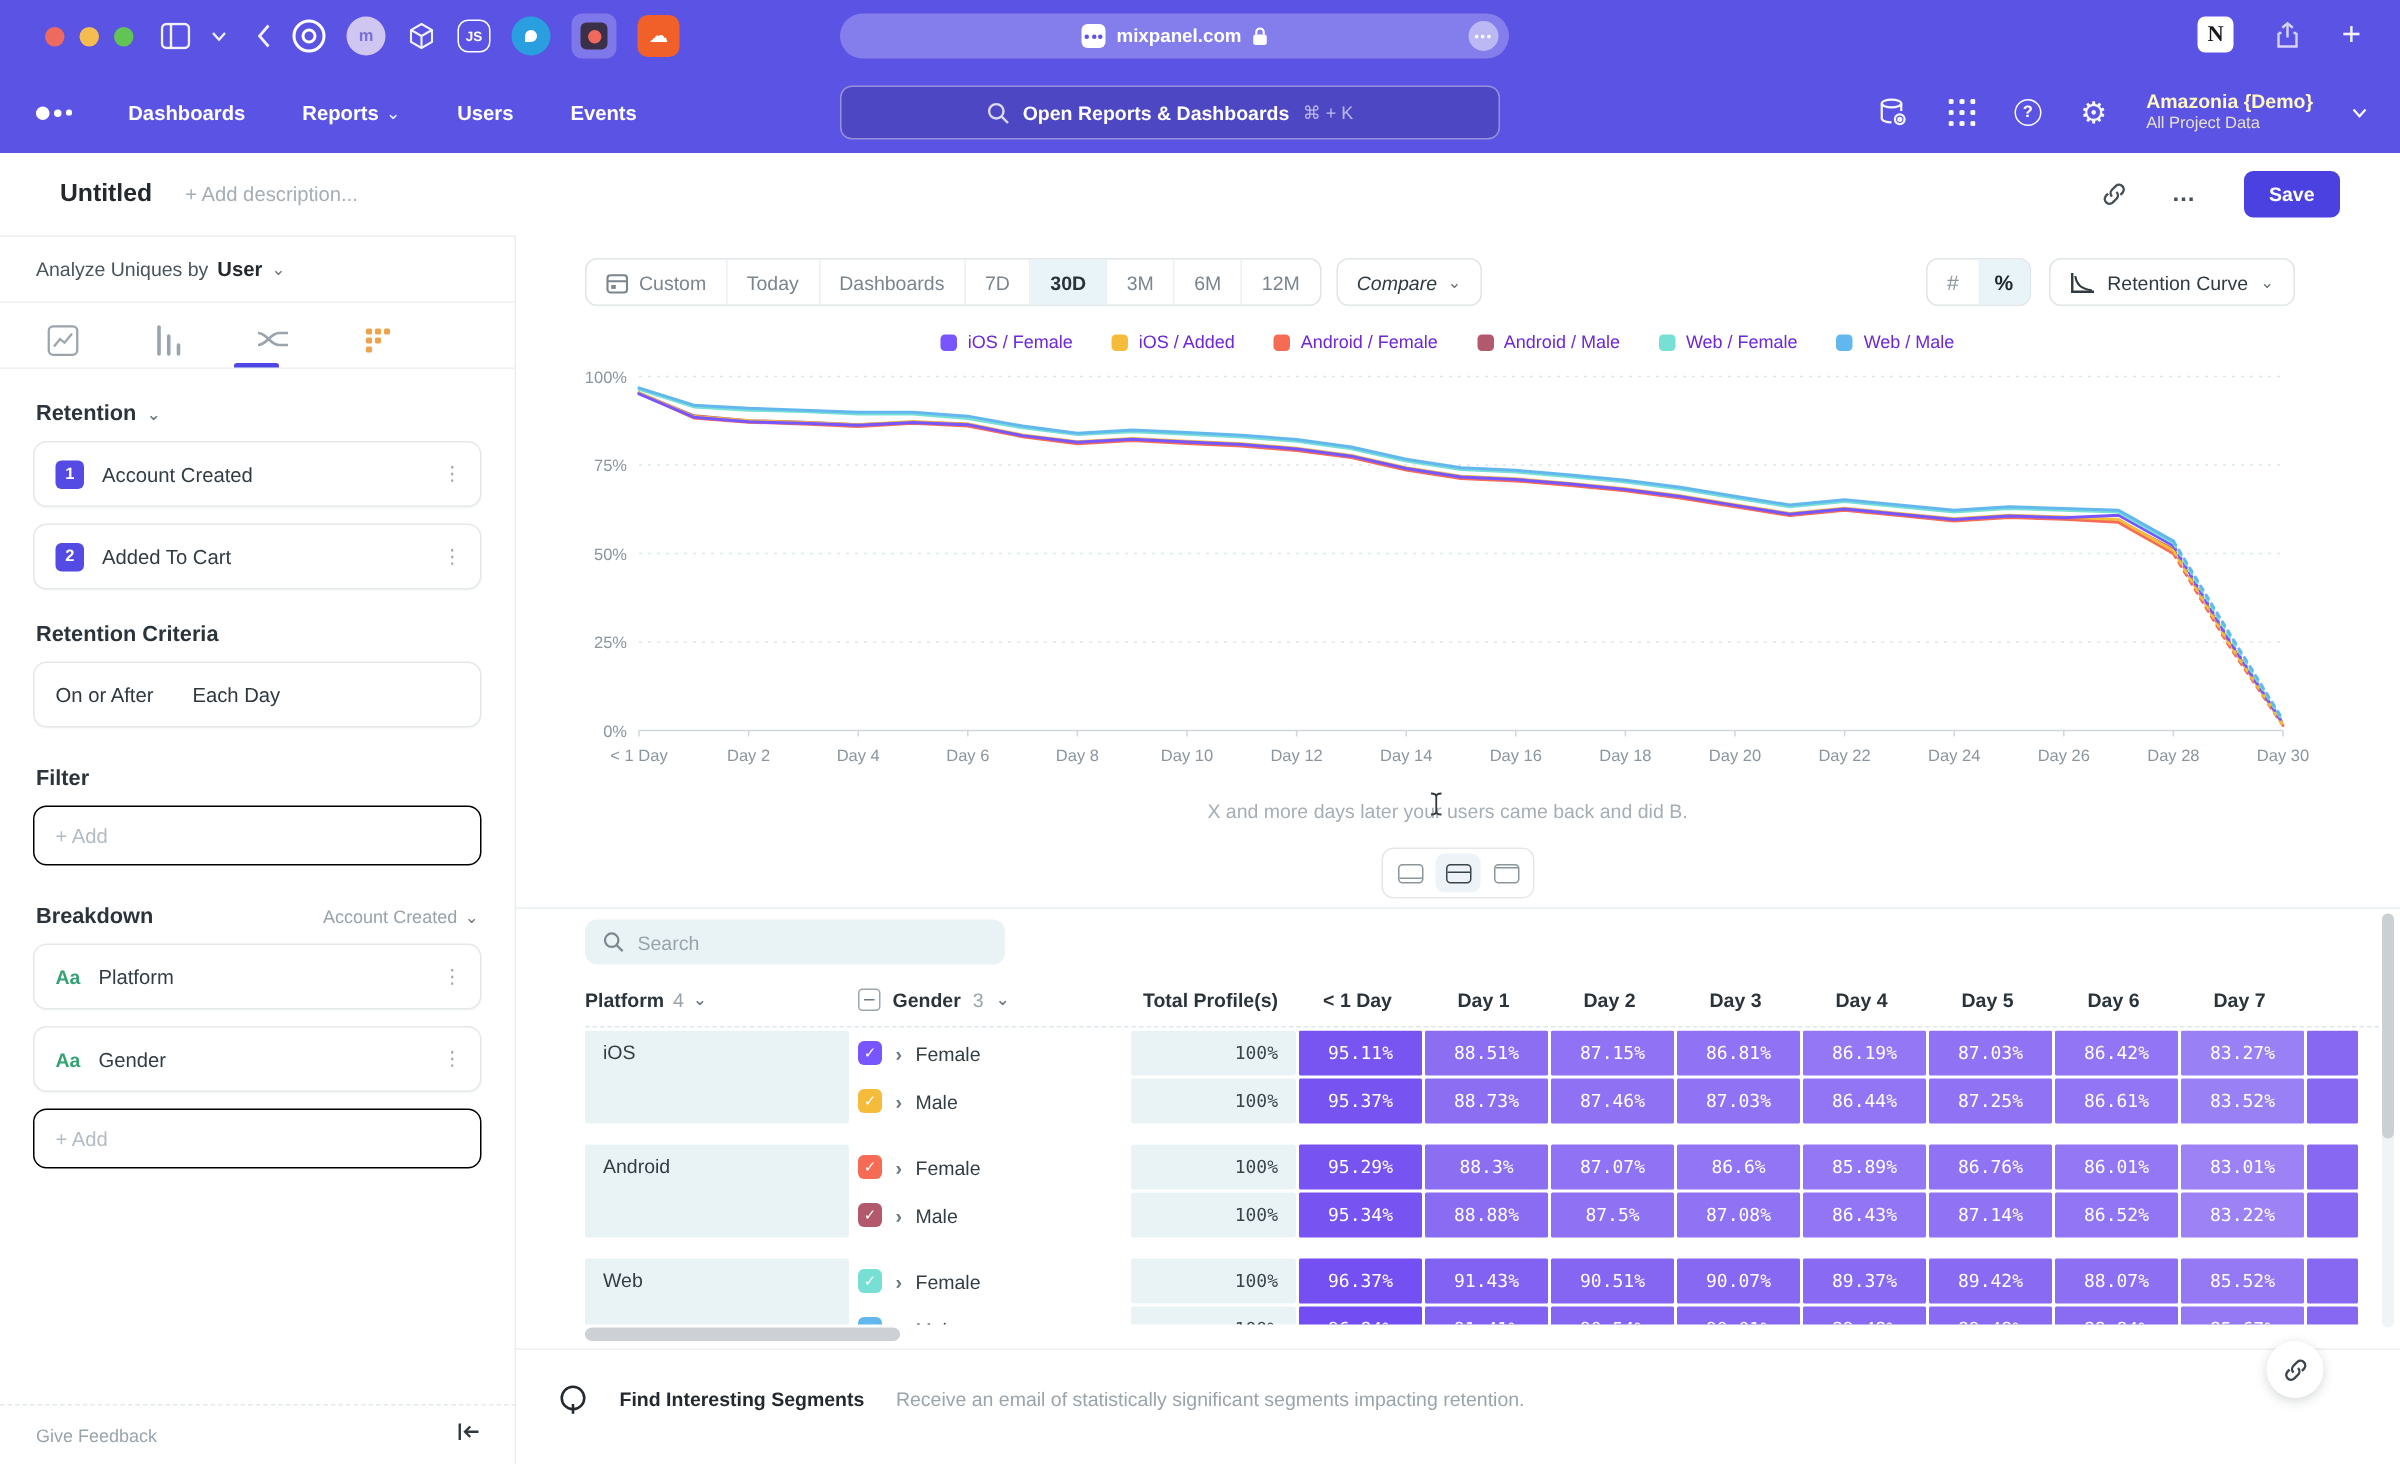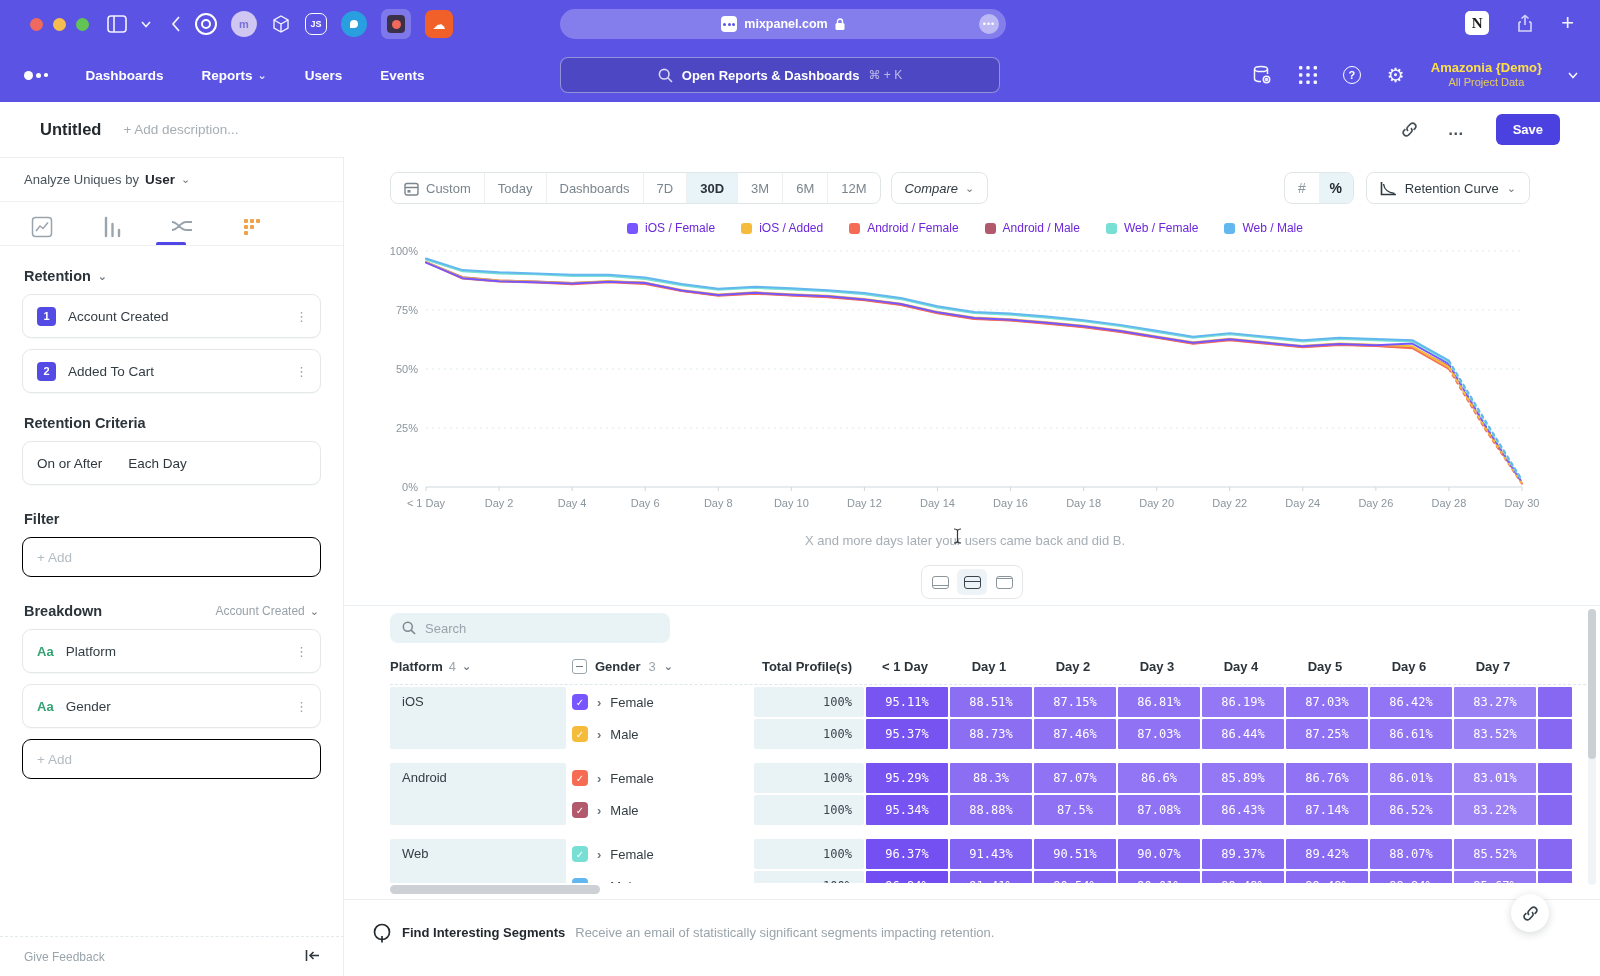--- a/index.html
+++ b/index.html
@@ -31,21 +31,21 @@
   .mp-logo i { background:#fff; border-radius:50%; display:block; }
   .mp-logo i:nth-child(1){width:9px;height:9px;} .mp-logo i:nth-child(2){width:5px;height:5px;} .mp-logo i:nth-child(3){width:3.5px;height:3.5px;}
   .nav-items { display:flex; align-items:center; gap:38px; margin-left:38px; }
   .nav-item { color:#fff; font-size:13.5px; font-weight:bold; display:flex; align-items:center; gap:5px; cursor:pointer; }
   .nav-chev { font-size:11px; opacity:.85; }
   .nav-search { position:absolute; left:560px; top:9px; width:440px; height:36px; border:1px solid rgba(255,255,255,.40); background:rgba(0,0,0,.14); border-radius:8px; display:flex; align-items:center; justify-content:center; gap:9px; color:#fff; }
   .nav-search .s-label{ font-size:13px; font-weight:bold;}
   .nav-search .s-short{ font-size:12px; color:rgba(255,255,255,.62);}
   .nav-right { position:absolute; right:22px; top:0; height:54px; display:flex; align-items:center; gap:26px; }
   .nav-right .b-ic { opacity:.95; }
-  .acct { color:#fde047; text-align:center; line-height:1.25; }
+  .acct { color:#fef9c3; text-align:left; line-height:1.25; }
   .acct .a1 { font-size:13px; font-weight:bold; }
   .acct .a2 { font-size:11px; opacity:.85; }
   .help-circle { width:18px; height:18px; border:1.6px solid #fff; border-radius:50%; font-size:11px; font-weight:bold; display:flex; align-items:center; justify-content:center; color:#fff; }
 
   
   .title-bar { position:absolute; left:0; top:102px; width:1600px; height:56px; background:#fff; border-bottom:1px solid #ebedee; display:flex; align-items:center; }
   .report-title { margin-left:40px; font-size:16.5px; font-weight:bold; color:#24292d; }
   .desc-ph { margin-left:22px; font-size:13.5px; color:#a6aeb4; }
   .title-right { position:absolute; right:40px; display:flex; align-items:center; gap:30px; }
   .icon-btn { color:#454f56; cursor:pointer; display:flex; align-items:center; }
@@ -134,21 +134,21 @@
   .g-label { font-size:13px; color:#333d44; }
   .t-cell { width:110px; background:#e9f3f6; display:flex; align-items:center; justify-content:flex-end; padding-right:12px; font-family:"DejaVu Sans Mono",monospace; font-size:12px; color:#39454d; border-radius:2px; }
   .d-cell { width:82px; margin-left:2px; display:flex; align-items:center; justify-content:center; font-family:"DejaVu Sans Mono",monospace; font-size:12px; color:#fff; border-radius:1px; }
   .d-cell.partial { width:34px; margin-left:2px; }
 
   .h-scroll { position:absolute; left:46px; top:738px; width:1150px; height:9px; }
   .h-thumb { width:210px; height:9px; background:#cdd1d5; border-radius:5px; }
   .v-scroll { position:absolute; left:1244px; top:462px; width:8px; height:276px; background:#f1f4f6; border-radius:4px; }
   .v-thumb { width:8px; height:150px; background:#cbd0d4; border-radius:4px; }
 
-  .content-footer { position:absolute; left:0; bottom:0; width:1256px; height:66px; background:#fff; border-top:1px solid #eceeef; display:flex; align-items:center; padding:0 0 0 28px; gap:10px; }
+  .content-footer { position:absolute; left:0; bottom:0; width:1256px; height:66px; background:#fff; border-top:1px solid #eceeef; display:flex; align-items:center; padding:0 0 0 28px; gap:21px; }
   .cf-title { font-size:13px; font-weight:bold; color:#23292e; }
   .cf-sub { font-size:13px; color:#9aa4ab; }
   .float-link { position:absolute; left:1167px; top:747px; width:38px; height:38px; border-radius:50%; background:#fff; box-shadow:0 2px 8px rgba(30,40,50,.18); display:flex; align-items:center; justify-content:center; cursor:pointer; }
 
   svg text { font-family:"Liberation Sans","DejaVu Sans",sans-serif; }
 </style>
 </head>
 <body>
 
 <div id="app">

